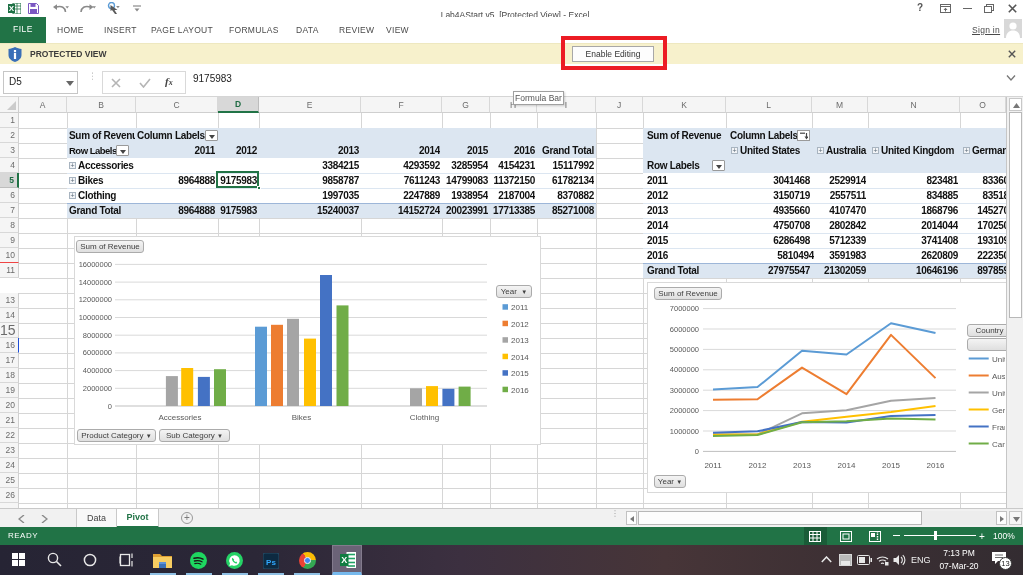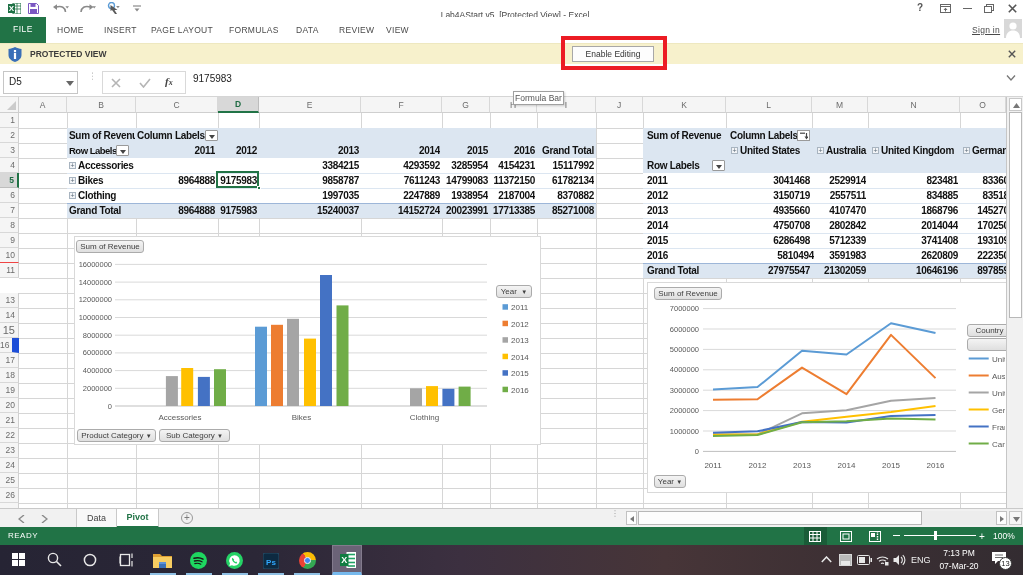--- a/index.html
+++ b/index.html
@@ -202,22 +202,22 @@
   <div class="cell" style="left:0;top:76px;width:19px;height:15px;background:#d8d8d8;border-right:2px solid #217346;border-bottom:1px solid #bdbdbd;font-size:8.5px;color:#1e6b43;font-weight:bold;text-align:right;line-height:14px;padding-right:3px;">5</div>
   <div class="cell" style="left:0;top:91px;width:19px;height:15px;background:#f5f5f5;border-right:1px solid #cfcfcf;border-bottom:1px solid #d8d8d8;font-size:8.5px;color:#6b6b6b;text-align:right;line-height:15px;padding-right:3px;">6</div>
   <div class="cell" style="left:0;top:106px;width:19px;height:15px;background:#f5f5f5;border-right:1px solid #cfcfcf;border-bottom:1px solid #d8d8d8;font-size:8.5px;color:#6b6b6b;text-align:right;line-height:15px;padding-right:3px;">7</div>
   <div class="cell" style="left:0;top:121px;width:19px;height:15px;background:#f5f5f5;border-right:1px solid #cfcfcf;border-bottom:1px solid #d8d8d8;font-size:8.5px;color:#6b6b6b;text-align:right;line-height:15px;padding-right:3px;">8</div>
   <div class="cell" style="left:0;top:136px;width:19px;height:15px;background:#f5f5f5;border-right:1px solid #cfcfcf;border-bottom:1px solid #d8d8d8;font-size:8.5px;color:#6b6b6b;text-align:right;line-height:15px;padding-right:3px;">9</div>
   <div class="cell" style="left:0;top:151px;width:19px;height:15px;background:#f5f5f5;border-right:1px solid #cfcfcf;border-bottom:1px solid #ef4444;font-size:8.5px;color:#6b6b6b;text-align:right;line-height:15px;padding-right:3px;">10</div>
   <div class="cell" style="left:0;top:166px;width:19px;height:15px;background:#f5f5f5;border-right:1px solid #cfcfcf;border-bottom:1px solid #d8d8d8;font-size:8.5px;color:#6b6b6b;text-align:right;line-height:15px;padding-right:3px;">11</div>
   <div class="cell" style="left:0;top:197px;width:19px;height:15px;background:#f5f5f5;border-right:5px solid #6d28d9;border-bottom:1px solid #d8d8d8;font-size:8.5px;color:#6b6b6b;text-align:center;line-height:15px;padding-right:3px;">12</div>
   <div class="cell" style="left:0;top:196px;width:19px;height:15px;background:#f5f5f5;border-right:1px solid #cfcfcf;border-bottom:1px solid #d8d8d8;font-size:8.5px;color:#6b6b6b;text-align:right;line-height:15px;padding-right:3px;">13</div>
   <div class="cell" style="left:0;top:211px;width:19px;height:15px;background:#f5f5f5;border-right:1px solid #cfcfcf;border-bottom:1px solid #d8d8d8;font-size:8.5px;color:#6b6b6b;text-align:right;line-height:15px;padding-right:3px;">14</div>
-  <div class="cell" style="left:0;top:226px;width:19px;height:15px;background:#f5f5f5;border-right:1px solid #cfcfcf;border-bottom:1px solid #d8d8d8;font-size:11px;color:#6b6b6b;text-align:right;line-height:15px;padding-right:3px;">15</div>
-  <div class="cell" style="left:0;top:241px;width:19px;height:15px;background:#f5f5f5;border-right:7px solid #1d4ed8;border-bottom:1px solid #d8d8d8;font-size:8.5px;color:#6b6b6b;text-align:right;line-height:15px;padding-right:3px;">16</div>
+  <div class="cell" style="left:0;top:226px;width:19px;height:15px;background:#f5f5f5;border-right:1px solid #cfcfcf;border-bottom:1px solid #d8d8d8;font-size:14px;color:#6b6b6b;text-align:right;line-height:15px;padding-right:3px;">15</div>
+  <div class="cell" style="left:0;top:241px;width:19px;height:15px;background:#f5f5f5;border-right:1px solid #1d4ed8;border-bottom:1px solid #d8d8d8;font-size:8.5px;color:#6b6b6b;text-align:right;line-height:15px;padding-right:3px;">16</div>
   <div class="cell" style="left:0;top:256px;width:19px;height:15px;background:#f5f5f5;border-right:1px solid #cfcfcf;border-bottom:1px solid #d8d8d8;font-size:8.5px;color:#6b6b6b;text-align:right;line-height:15px;padding-right:3px;">17</div>
   <div class="cell" style="left:0;top:271px;width:19px;height:15px;background:#f5f5f5;border-right:1px solid #cfcfcf;border-bottom:1px solid #d8d8d8;font-size:8.5px;color:#6b6b6b;text-align:right;line-height:15px;padding-right:3px;">18</div>
   <div class="cell" style="left:0;top:286px;width:19px;height:15px;background:#f5f5f5;border-right:1px solid #cfcfcf;border-bottom:1px solid #d8d8d8;font-size:8.5px;color:#6b6b6b;text-align:right;line-height:15px;padding-right:3px;">19</div>
   <div class="cell" style="left:0;top:301px;width:19px;height:15px;background:#f5f5f5;border-right:1px solid #cfcfcf;border-bottom:1px solid #d8d8d8;font-size:8.5px;color:#6b6b6b;text-align:right;line-height:15px;padding-right:3px;">20</div>
   <div class="cell" style="left:0;top:316px;width:19px;height:15px;background:#f5f5f5;border-right:1px solid #cfcfcf;border-bottom:1px solid #d8d8d8;font-size:8.5px;color:#6b6b6b;text-align:right;line-height:15px;padding-right:3px;">21</div>
   <div class="cell" style="left:0;top:331px;width:19px;height:15px;background:#f5f5f5;border-right:1px solid #cfcfcf;border-bottom:1px solid #d8d8d8;font-size:8.5px;color:#6b6b6b;text-align:right;line-height:15px;padding-right:3px;">22</div>
   <div class="cell" style="left:0;top:346px;width:19px;height:15px;background:#f5f5f5;border-right:1px solid #cfcfcf;border-bottom:1px solid #d8d8d8;font-size:8.5px;color:#6b6b6b;text-align:right;line-height:15px;padding-right:3px;">23</div>
   <div class="cell" style="left:0;top:361px;width:19px;height:15px;background:#f5f5f5;border-right:1px solid #cfcfcf;border-bottom:1px solid #d8d8d8;font-size:8.5px;color:#6b6b6b;text-align:right;line-height:15px;padding-right:3px;">24</div>
   <div class="cell" style="left:0;top:376px;width:19px;height:15px;background:#f5f5f5;border-right:1px solid #cfcfcf;border-bottom:1px solid #d8d8d8;font-size:8.5px;color:#6b6b6b;text-align:right;line-height:15px;padding-right:3px;">25</div>
   <div class="cell" style="left:0;top:391px;width:19px;height:15px;background:#f5f5f5;border-right:1px solid #cfcfcf;border-bottom:1px solid #d8d8d8;font-size:8.5px;color:#6b6b6b;text-align:right;line-height:15px;padding-right:3px;">26</div>

